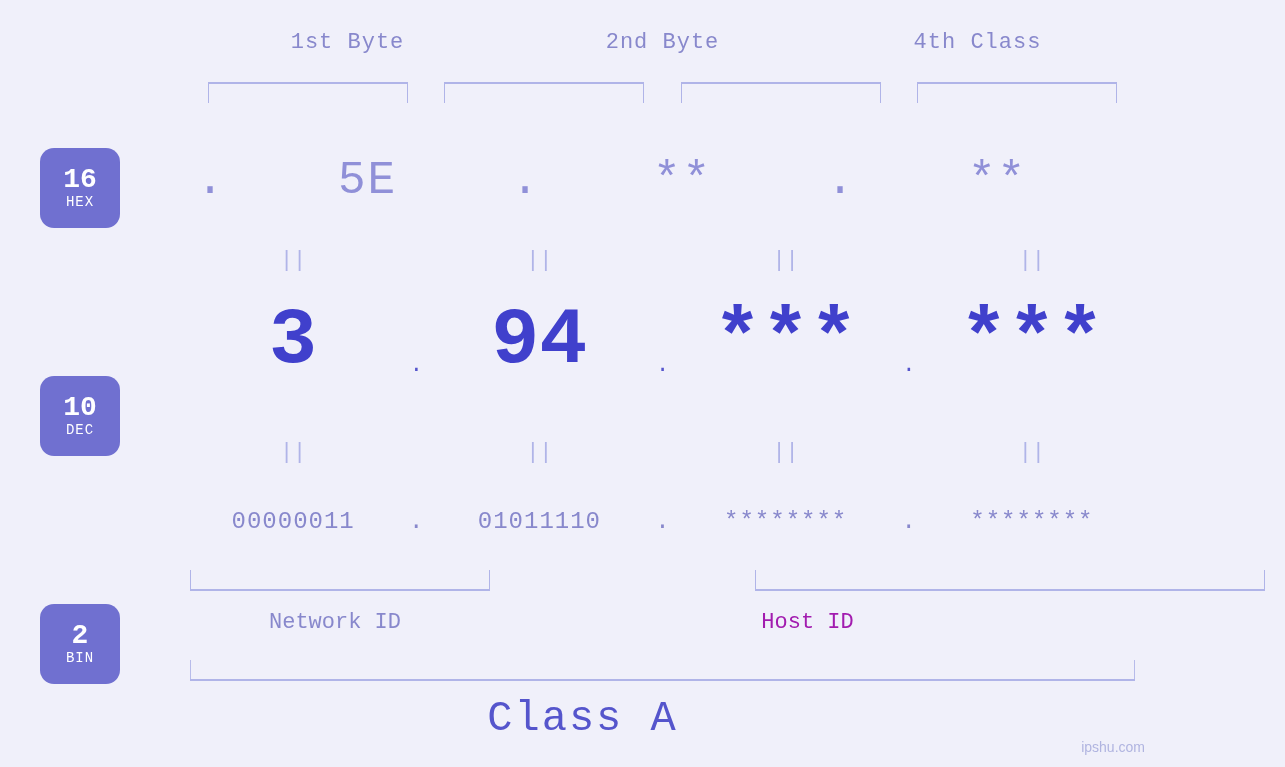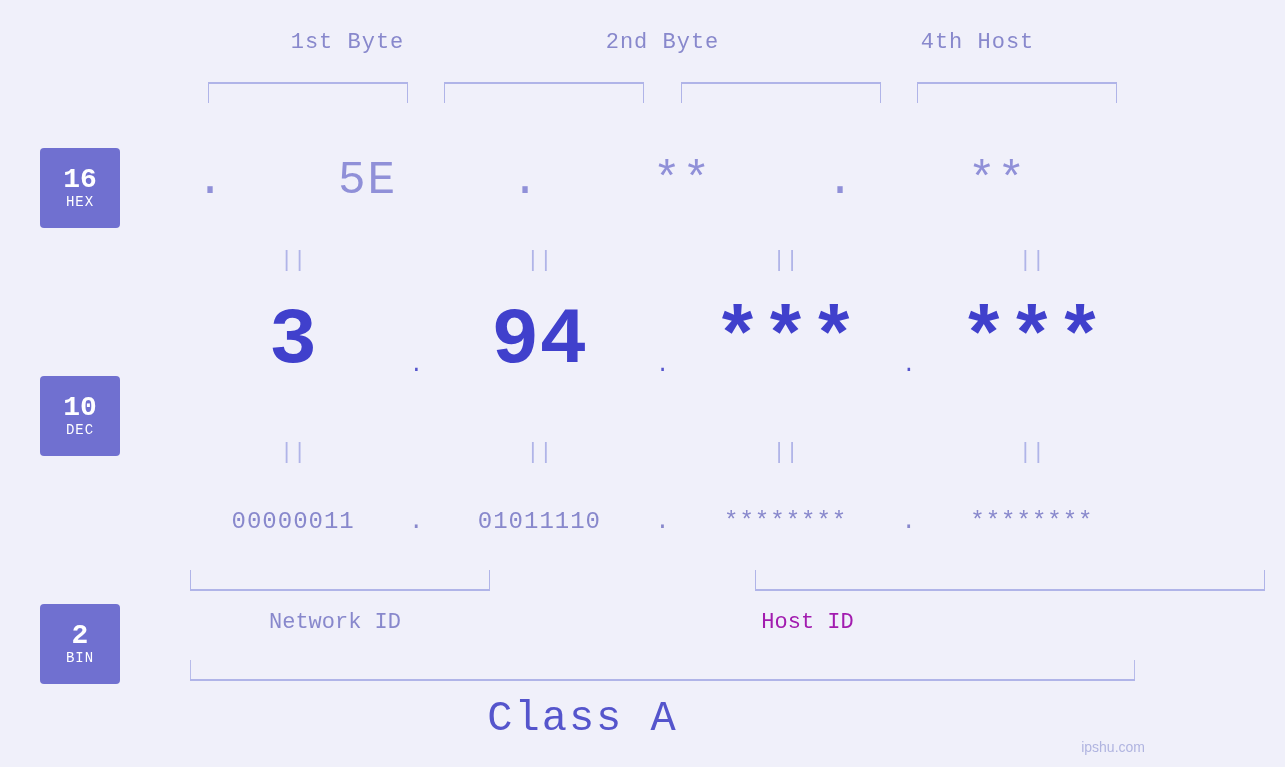--- a/index.html
+++ b/index.html
@@ -66,21 +66,21 @@
       top: 148px;
       display: flex;
       flex-direction: column;
       gap: 148px;
     }
 
     .base-badge {
       width: 80px;
       height: 80px;
       background-color: #7070d0;
-      border-radius: 4px;
+      border-radius: 14px;
       display: flex;
       flex-direction: column;
       align-items: center;
       justify-content: center;
       color: white;
     }
 
     .base-badge .base-num {
       font-size: 28px;
       font-weight: bold;
@@ -269,21 +269,21 @@
     }
   </style>
 </head>
 <body>
 
 <div class="main-container">
 
   <div class="byte-labels">
     <div class="byte-label">1st Byte</div>
     <div class="byte-label">2nd Byte</div>
-    <div class="byte-label">4th Host</div>
+    <div class="byte-label">4th Class</div>
   </div>
 
   <div class="bracket-top-row">
     <div class="bracket-top">
       <svg width="200" height="30" viewBox="0 0 200 30">
         <polyline points="0,25 0,5 200,5 200,25" fill="none" stroke="#b0b4e8" stroke-width="2"></polyline>
       </svg>
     </div>
     <div class="bracket-top">
       <svg width="200" height="30" viewBox="0 0 200 30">

